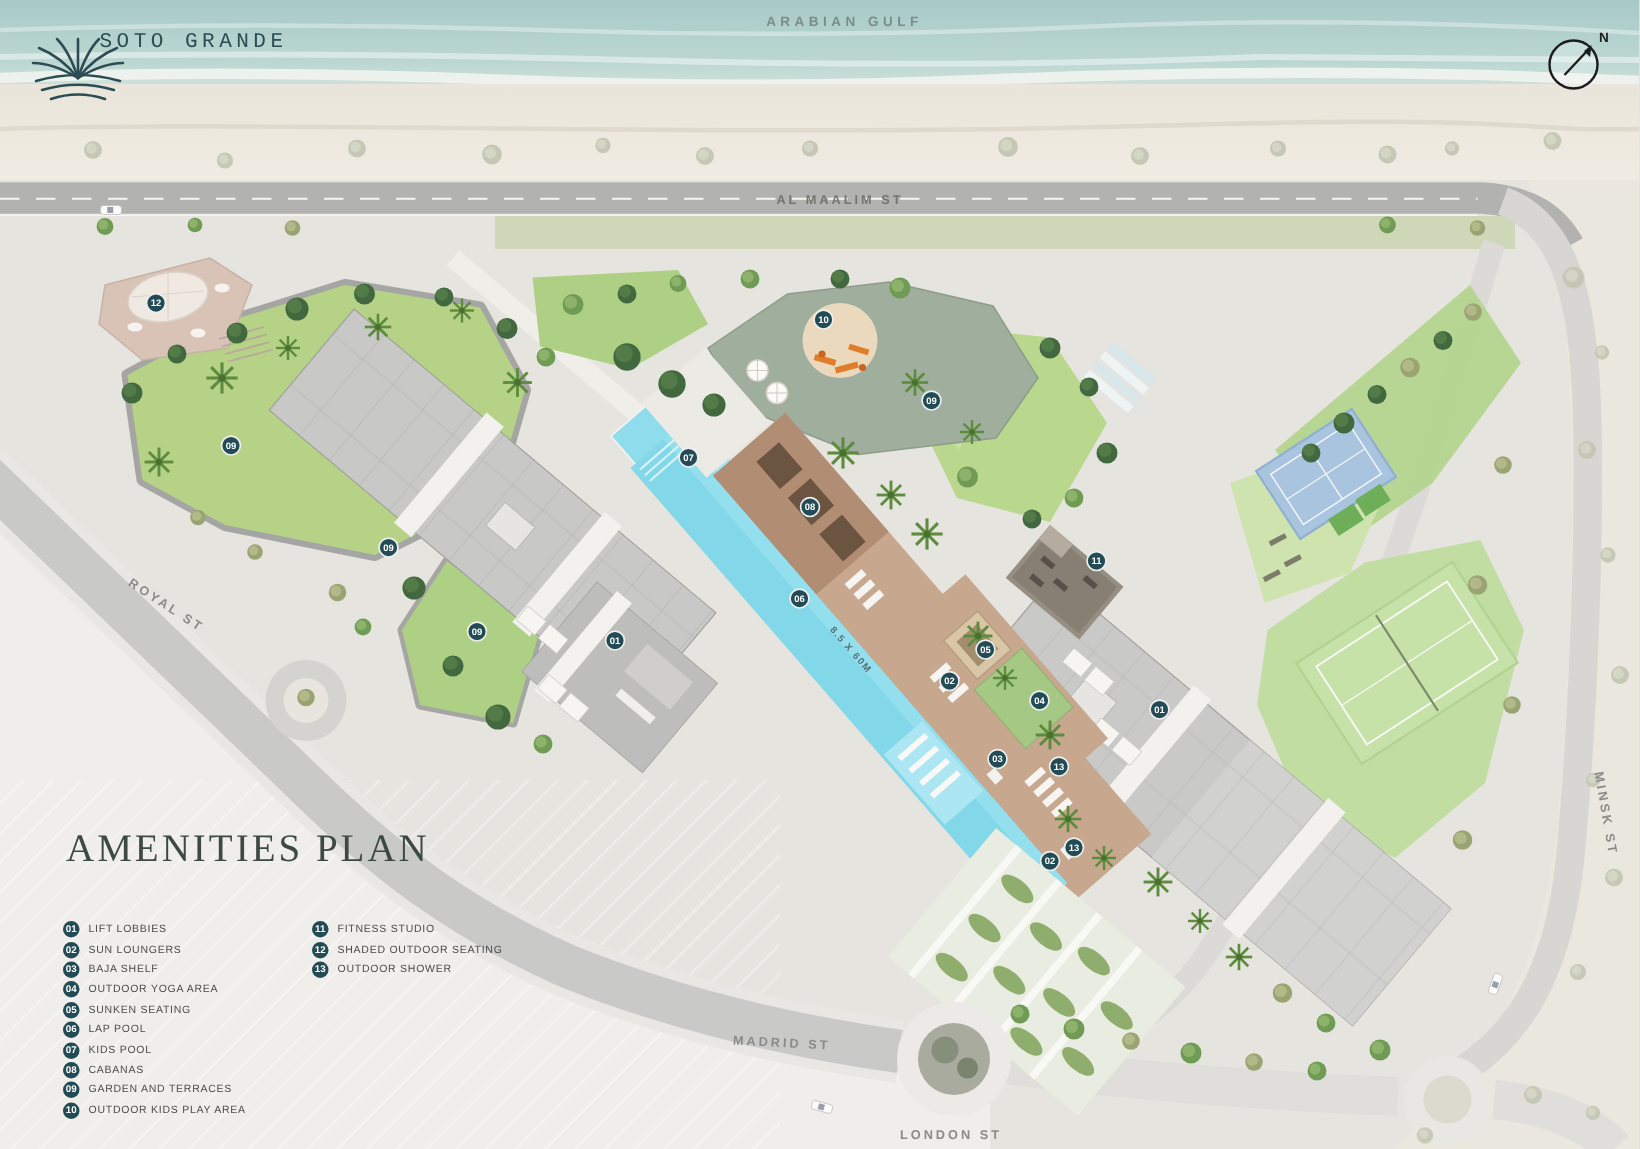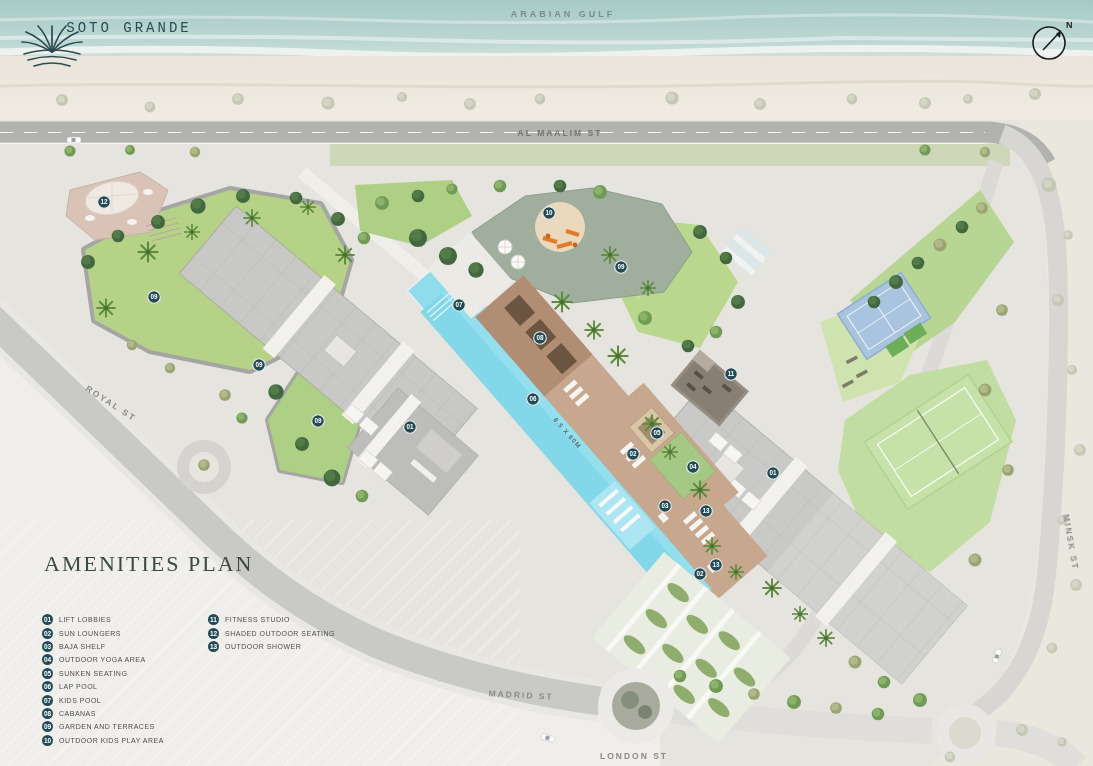--- a/index.html
+++ b/index.html
@@ -11,21 +11,21 @@
   
   .logo{position:absolute;left:14px;top:18px;width:230px;text-align:center;color:#2b4c52;}
   .logo .emblem{display:block;margin:0 auto;}
   .logo .brand{font-family:Liberation Mono, monospace;font-size:14px;letter-spacing:3px;color:#2b4c52;margin-top:2px;}
 
   
   .plan-title{position:absolute;left:44px;top:551px;font-family:"Liberation Serif",serif;
               color:#3d4a43;line-height:1.18;}
   .plan-title .l1{font-size:22px;letter-spacing:2px;}
   .plan-title .l1 sup{font-size:11px;letter-spacing:0;}
-  .plan-title .l2{font-size:22px;letter-spacing:2px;}
+  .plan-title .l2{font-size:26px;letter-spacing:2px;}
 
   
   .legend{position:absolute;left:42px;top:613px;}
   .legend-col{position:absolute;top:0;}
   .legend-col.c1{left:0;}
   .legend-col.c2{left:166px;}
   .legend-row{display:flex;align-items:center;height:13.4px;white-space:nowrap;}
   .badge{flex:0 0 auto;width:11px;height:11px;border-radius:50%;background:var(--badge);color:#fff;
          font-size:6.5px;font-weight:bold;display:flex;align-items:center;justify-content:center;
          margin-right:6px;letter-spacing:0;}

